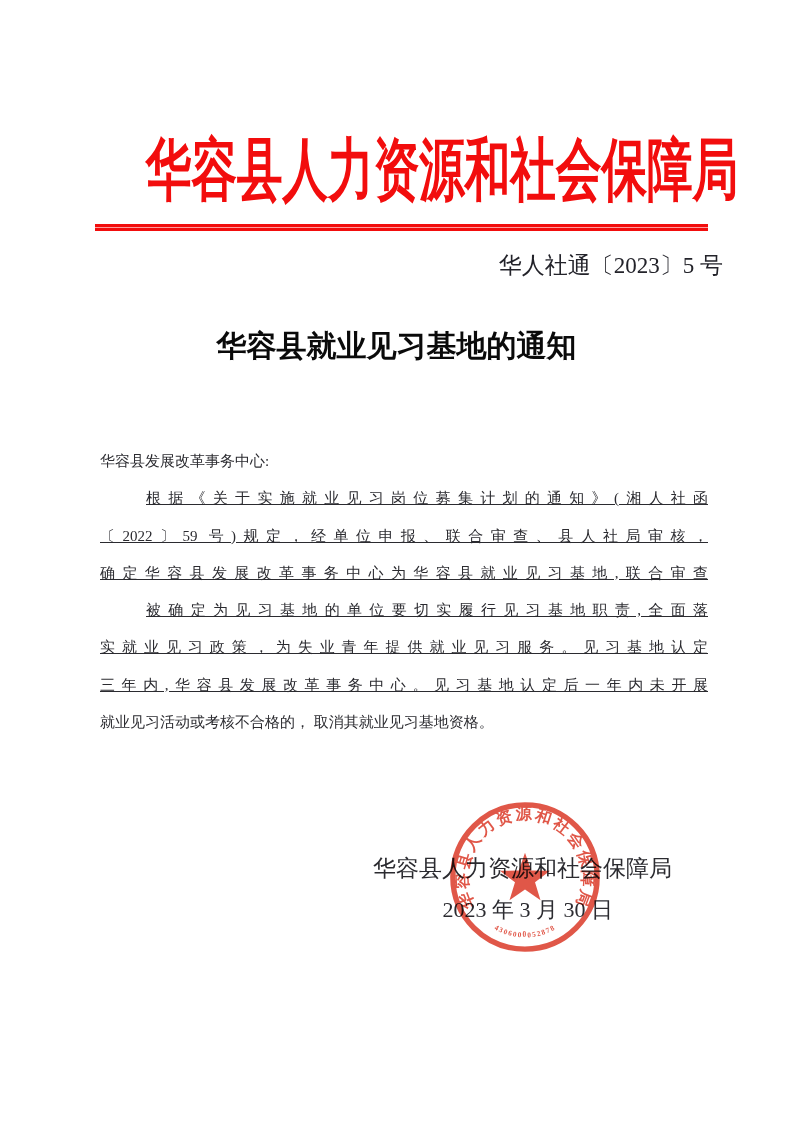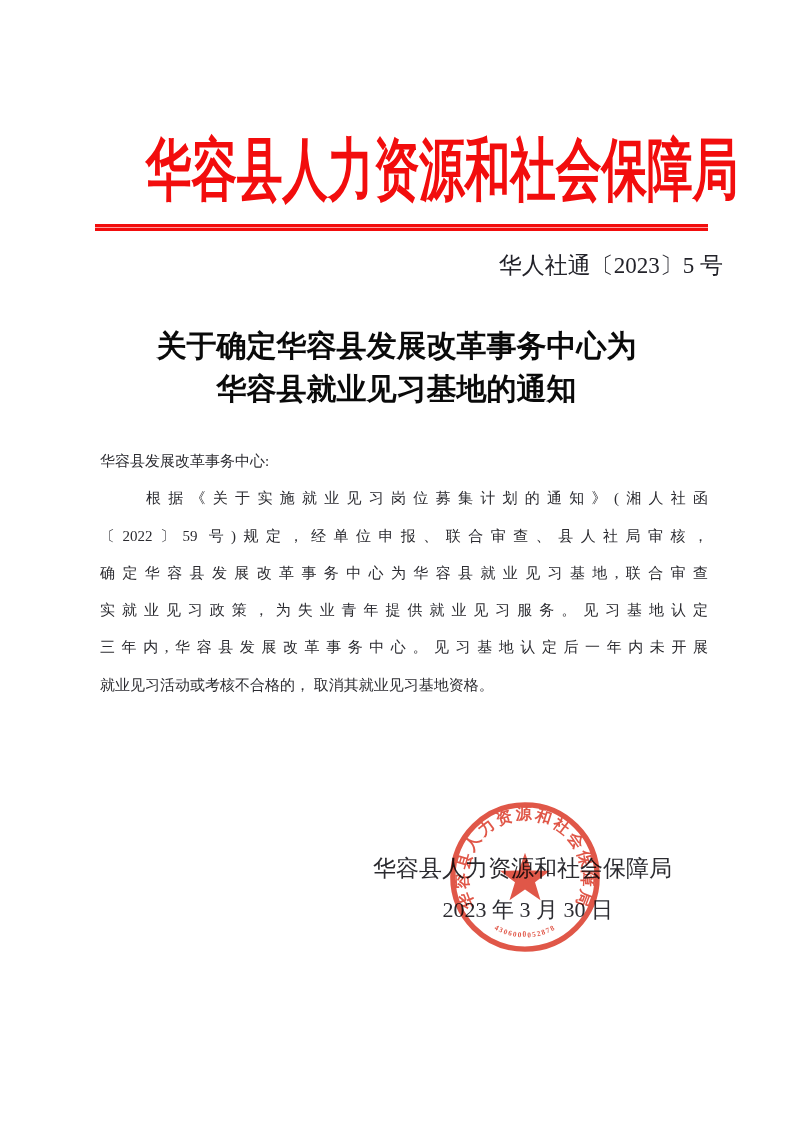--- a/index.html
+++ b/index.html
@@ -43,21 +43,21 @@
     font-size:30px;line-height:43px;font-weight:bold;color:#0a0a0a;
   }
   
   .body-text{
     position:absolute;top:443px;left:100px;width:608px;
     font-size:15px;line-height:37.25px;color:#2b2b30;
   }
   .body-text .bline{white-space:nowrap;}
   .body-text .just{
     white-space:normal;
-    text-align:justify;text-align-last:justify;
+    text-align:justify;text-align-last:justify;text-decoration:underline;
   }
   .body-text .indent{padding-left:46px;}
   
   .sig-agency{
     position:absolute;top:855px;left:0;right:121px;
     text-align:right;font-size:23px;line-height:28px;color:#2b2b30;
   }
   .sig-date{
     position:absolute;top:896px;left:0;right:180px;
     text-align:right;font-size:22px;line-height:27px;color:#2b2b30;
@@ -76,29 +76,29 @@
 <div class="page">
 
   <div class="masthead">
     <span class="inner">华容县人力资源和社会保障局</span>
   </div>
   <div class="red-rule"></div>
 
   <div class="doc-number">华人社通〔2023〕5 号</div>
 
   <div class="doc-title">
-    <div>关于确定华容县发展改革事务中心为</div>
     <div>华容县就业见习基地的通知</div>
   </div>
 
   <div class="body-text">
     <div class="bline">华容县发展改革事务中心:</div>
     <div class="bline just indent">根据《关于实施就业见习岗位募集计划的通知》(湘人社函</div>
     <div class="bline just">〔2022〕59 号)规定，经单位申报、联合审查、县人社局审核，</div>
     <div class="bline just">确定华容县发展改革事务中心为华容县就业见习基地,联合审查</div>
+    <div class="bline just indent">被确定为见习基地的单位要切实履行见习基地职责,全面落</div>
     <div class="bline just">实就业见习政策，为失业青年提供就业见习服务。见习基地认定</div>
     <div class="bline just">三年内,华容县发展改革事务中心。见习基地认定后一年内未开展</div>
     <div class="bline">就业见习活动或考核不合格的， 取消其就业见习基地资格。</div>
   </div>
 
   <div class="sig-agency">华容县人力资源和社会保障局</div>
   <div class="sig-date">2023 年 3 月 30 日</div>
 
   <svg class="seal" viewBox="0 0 160 160" aria-hidden="true">
     <circle cx="80" cy="80" r="74" fill="none" stroke="#dd4434" stroke-width="5.5"></circle>

